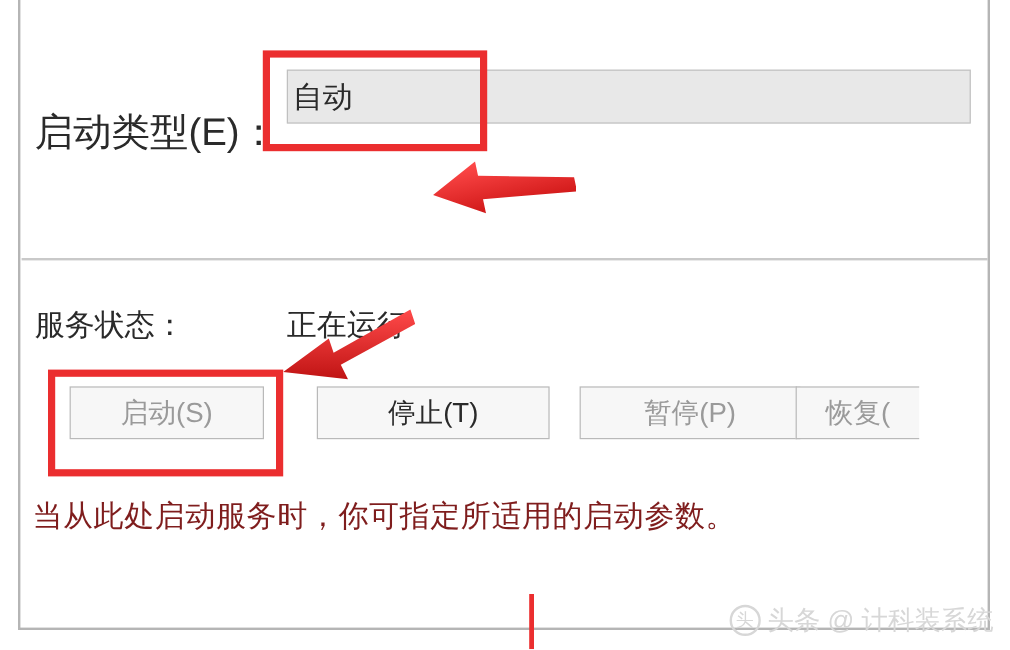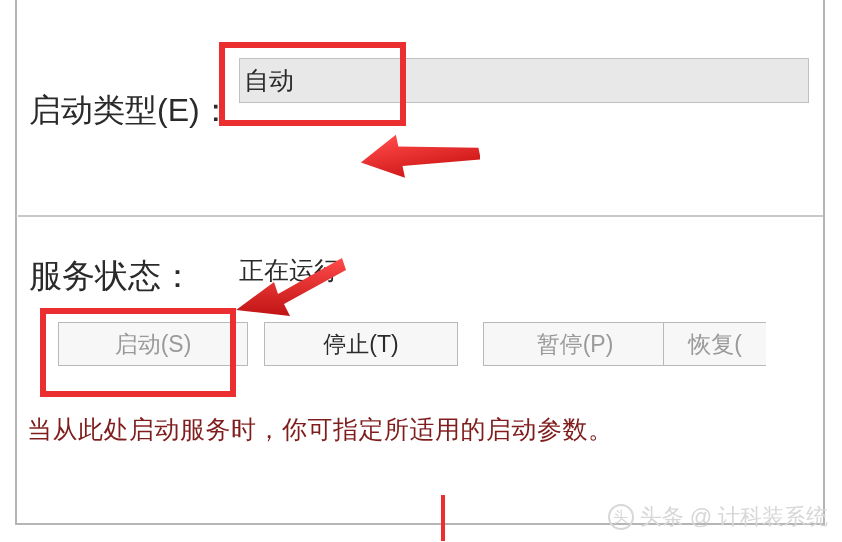--- a/index.html
+++ b/index.html
@@ -57,21 +57,21 @@
     left: 18px;
     top: 215px;
     width: 805px;
     height: 0;
     border-top: 2px solid #c9c9c9;
   }
   .status-label {
     position: absolute;
     left: 29px;
     top: 254px;
-    font-size: 33px;
+    font-size: 25px;
     color: #2a2a2a;
   }
   .status-value {
     position: absolute;
     left: 239px;
     top: 254px;
     font-size: 25px;
     color: #2a2a2a;
   }
   .btn {
@@ -80,21 +80,21 @@
     height: 44px;
     background: #f7f7f7;
     border: 1px solid #b9b9b9;
     display: flex;
     align-items: center;
     justify-content: center;
     font-size: 23px;
     color: #2a2a2a;
   }
   .btn.disabled { color: #9a9a9a; }
-  .btn-start { left: 58px; width: 190px; }
+  .btn-start { left: 58px; width: 162px; }
   .btn-stop  { left: 264px; width: 194px; }
   .btn-pause { left: 483px; width: 184px; }
   .btn-resume{ left: 663px; width: 103px; border-right: none; }
   .red-box-2 {
     position: absolute;
     left: 40px;
     top: 308px;
     width: 196px;
     height: 89px;
     border: 6px solid #eb2e2f;

